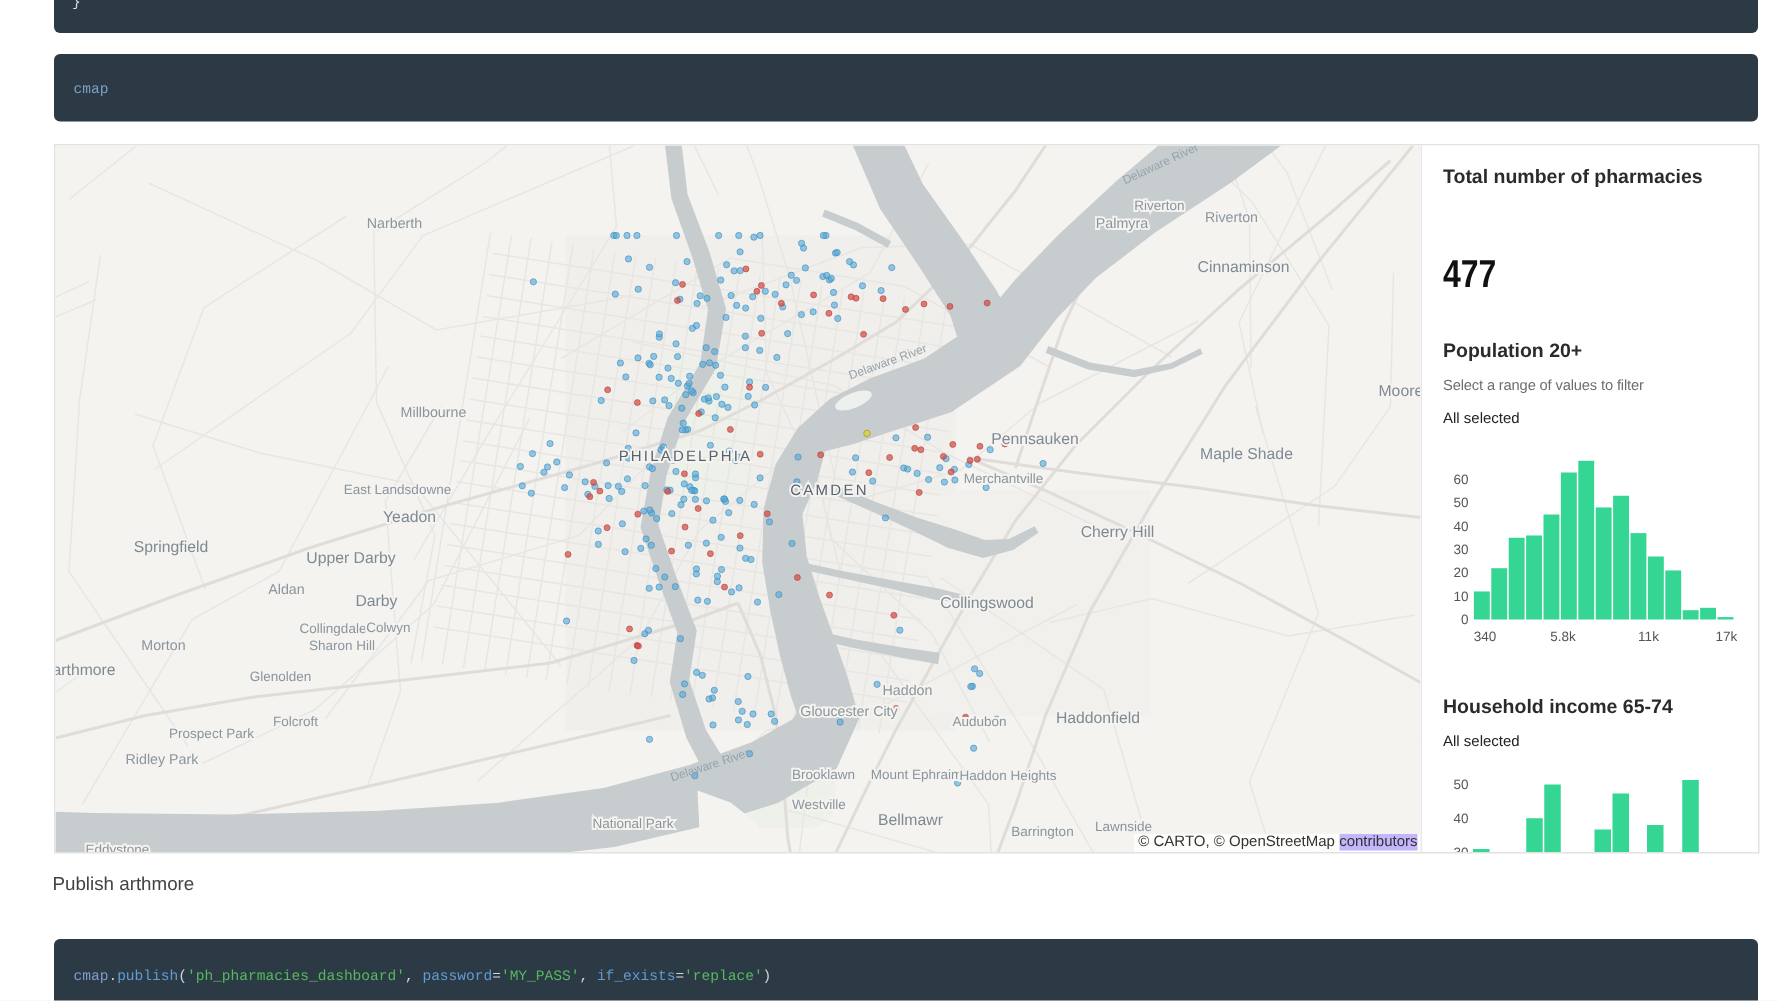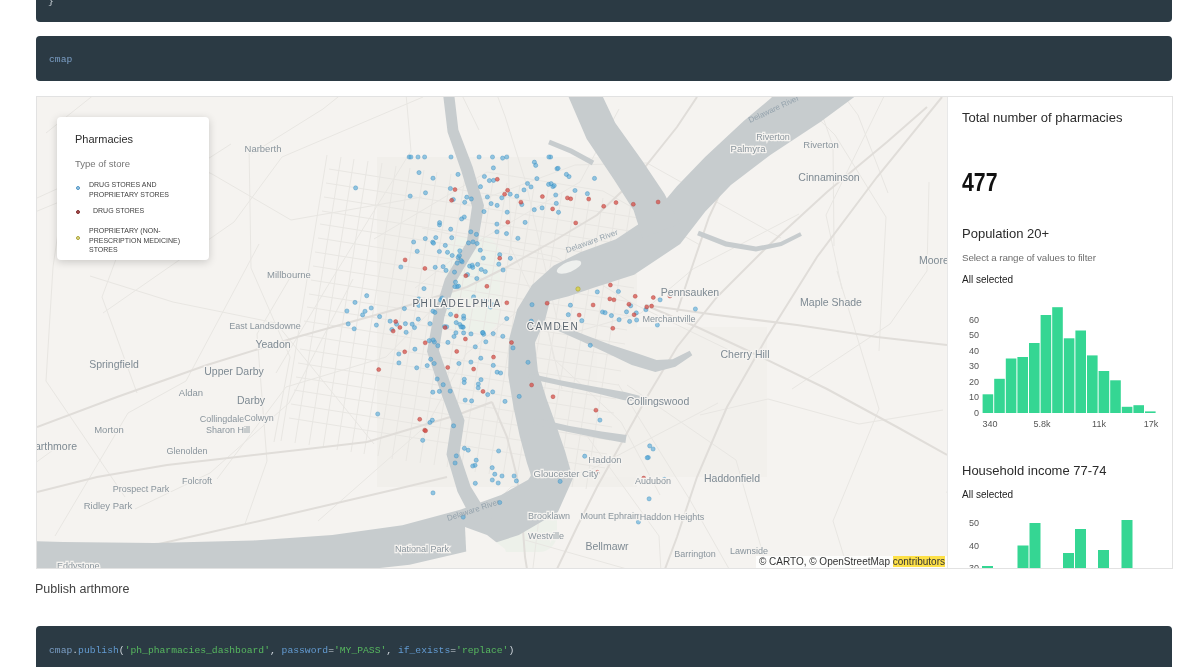--- a/index.html
+++ b/index.html
@@ -11,22 +11,22 @@
 .mapwrap{position:absolute;left:36px;top:96px;width:1137px;height:473px;border:1px solid #e2e2e2;background:#fff}
 .maparea{position:absolute;left:0;top:0;width:910px;height:471px;overflow:hidden}
 .panel{position:absolute;left:910px;top:0;width:225px;height:471px;background:#fff;border-left:1px solid #e8e8e8;overflow:hidden}
 .pubtext{position:absolute;left:35px;top:582px;font-size:12.5px;color:#424242}
 .legend{position:absolute;left:20px;top:20px;width:152px;height:143px;background:#fff;border-radius:4px;box-shadow:0 2px 8px rgba(0,0,0,.18);z-index:5}
 .lg-title{position:absolute;left:18px;top:16px;font-size:11px;color:#2c2c2c}
 .lg-sub{position:absolute;left:18px;top:41px;font-size:9.5px;color:#757575}
 .lg-item{position:absolute;left:32px;font-size:7px;color:#404040;line-height:9.5px}
 .lg-dot{position:absolute;left:19px;width:4px;height:4px;border-radius:50%}
 .attrib{position:absolute;right:-1px;bottom:0px;font-size:10px;color:#333;background:rgba(255,255,255,.8);padding:0 3px;height:12px;line-height:12px}
-.attrib b{background:#fde047;font-weight:normal}
-.w-title{font-weight:normal;font-size:13px;color:#2b2b2b}
+.attrib b{background:#c4b5fd;font-weight:normal}
+.w-title{font-weight:bold;font-size:13px;color:#2b2b2b}
 .w-desc{font-size:9.8px;color:#6e6e6e;line-height:17px;letter-spacing:-.1px}
 .w-sel{font-size:10px;color:#222}
 
 </style></head><body>
 <div class="cell c1">
     <div style="position:absolute;left:12px;bottom:15px">}</div>
   </div>
 <div class="cell c2">
     <div style="position:absolute;left:13px;top:18px"><span class="nv">cmap</span></div>
   </div>
@@ -511,30 +511,20 @@
 <text x="570" y="453" font-size="10.5" fill="#7e8a93" text-anchor="middle" stroke="#f5f3f0" stroke-width="2.5" paint-order="stroke">Bellmawr</text>
 <text x="385" y="455" font-size="9" fill="#8a959d" text-anchor="middle" stroke="#f5f3f0" stroke-width="2.5" paint-order="stroke">National Park</text>
 <text x="658" y="460" font-size="9" fill="#8a959d" text-anchor="middle" stroke="#f5f3f0" stroke-width="2.5" paint-order="stroke">Barrington</text>
 <text x="712" y="457" font-size="9" fill="#8a959d" text-anchor="middle" stroke="#f5f3f0" stroke-width="2.5" paint-order="stroke">Lawnside</text>
 <text x="20" y="472" font-size="9" fill="#8a959d" text-anchor="start" stroke="#f5f3f0" stroke-width="2.5" paint-order="stroke">Eddystone</text>
 <text x="713" y="26" font-size="8" fill="#95a3ad" transform="rotate(-25 713 26)">Delaware River</text>
 <text x="530" y="156" font-size="8" fill="#95a3ad" transform="rotate(-20 530 156)">Delaware River</text>
 <text x="411" y="424" font-size="8" fill="#95a3ad" transform="rotate(-18 411 424)">Delaware River</text>
 </g>
 </svg>
-<div class="legend">
-<div class="lg-title">Pharmacies</div>
-<div class="lg-sub">Type of store</div>
-<div class="lg-dot" style="top:69px;background:#a6cce9;border:1px solid #4d94c4"></div>
-<div class="lg-item" style="top:63px">DRUG STORES AND<br>PROPRIETARY STORES</div>
-<div class="lg-dot" style="top:93px;background:#b05050;border:1px solid #7b2c2c"></div>
-<div class="lg-item" style="top:89px;left:36px">DRUG STORES</div>
-<div class="lg-dot" style="top:119px;background:#e6e09a;border:1px solid #a9a232"></div>
-<div class="lg-item" style="top:109px">PROPRIETARY (NON-<br>PRESCRIPTION MEDICINE)<br>STORES</div>
-</div>
 <div class="attrib">© CARTO, © OpenStreetMap <b>contributors</b></div>
 </div>
 <div class="panel">
 <div style="position:absolute;left:14px;top:13px" class="w-title">Total number of pharmacies</div>
 <div style="position:absolute;left:14px;top:70px;font-size:26px;font-weight:bold;color:#111;transform:scaleX(.82);transform-origin:left top">477</div>
 <div style="position:absolute;left:14px;top:129px" class="w-title">Population 20+</div>
 <div style="position:absolute;left:14px;top:152px" class="w-desc">Select a range of values to filter</div>
 <div style="position:absolute;left:14px;top:177px" class="w-sel">All selected</div>
 <svg width="225" height="175" viewBox="0 0 225 175" style="position:absolute;left:0;top:205">
 <rect x="34.6" y="92.3" width="10.6" height="18.7" fill="#35d693"></rect>
@@ -561,21 +551,21 @@
 <text x="31" y="36.2">50</text>
 <text x="31" y="20.6">60</text>
 </g>
         <g font-size="9" fill="#555" text-anchor="middle">
 <text x="42" y="125.0">340</text>
 <text x="94" y="125.0">5.8k</text>
 <text x="151" y="125.0">11k</text>
 <text x="203" y="125.0">17k</text>
 </g>
       </svg>
-<div style="position:absolute;left:14px;top:366px" class="w-title">Household income 77-74</div>
+<div style="position:absolute;left:14px;top:366px" class="w-title">Household income 65-74</div>
 <div style="position:absolute;left:14px;top:392px" class="w-sel">All selected</div>
 <svg width="225" height="57" viewBox="0 0 225 57" style="position:absolute;left:0;top:414">
 <rect x="34.0" y="55.0" width="11" height="2.0" fill="#35d693"></rect>
 <rect x="69.5" y="34.5" width="11" height="22.5" fill="#35d693"></rect>
 <rect x="81.5" y="12.0" width="11" height="45.0" fill="#35d693"></rect>
 <rect x="115.0" y="42.0" width="11" height="15.0" fill="#35d693"></rect>
 <rect x="127.0" y="18.0" width="11" height="39.0" fill="#35d693"></rect>
 <rect x="150.0" y="39.0" width="11" height="18.0" fill="#35d693"></rect>
 <rect x="173.5" y="9.0" width="11" height="48.0" fill="#35d693"></rect>
 <g font-size="9" fill="#555" text-anchor="end">

